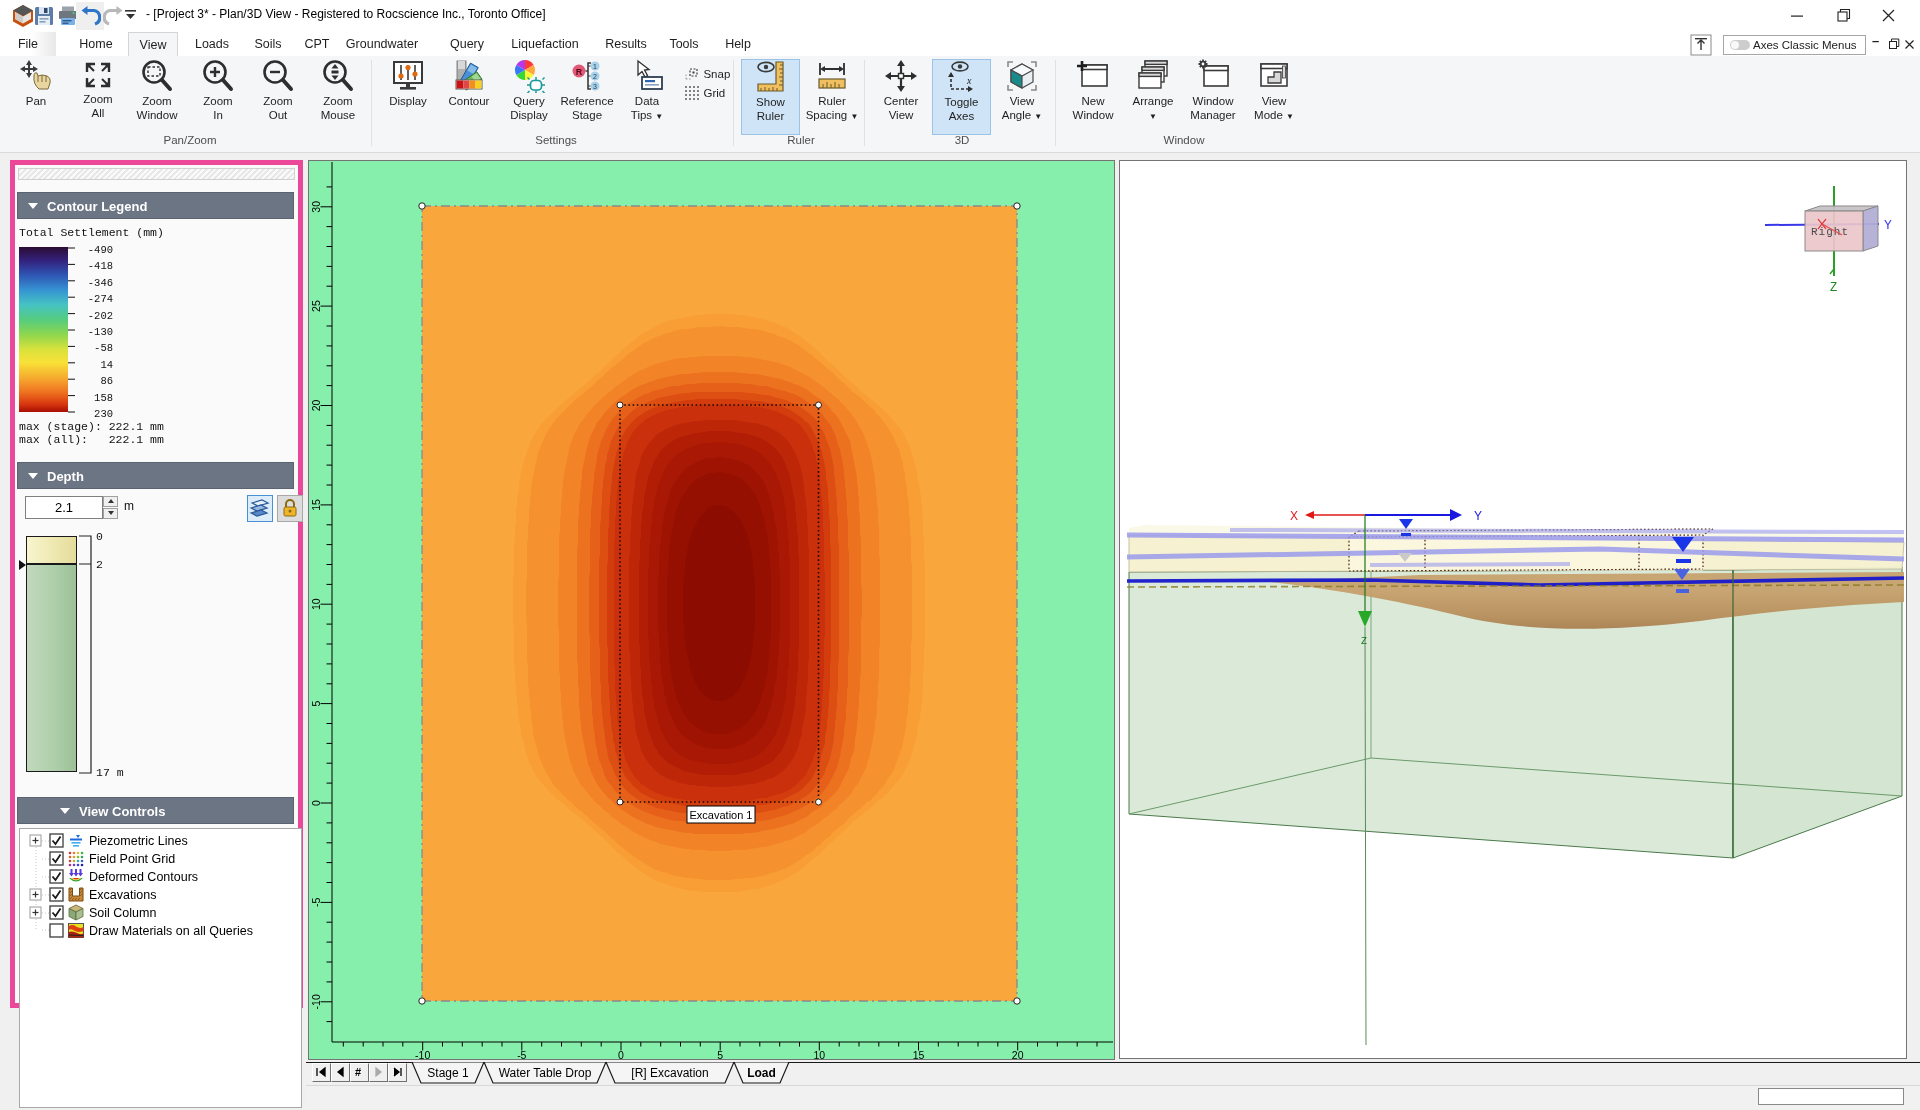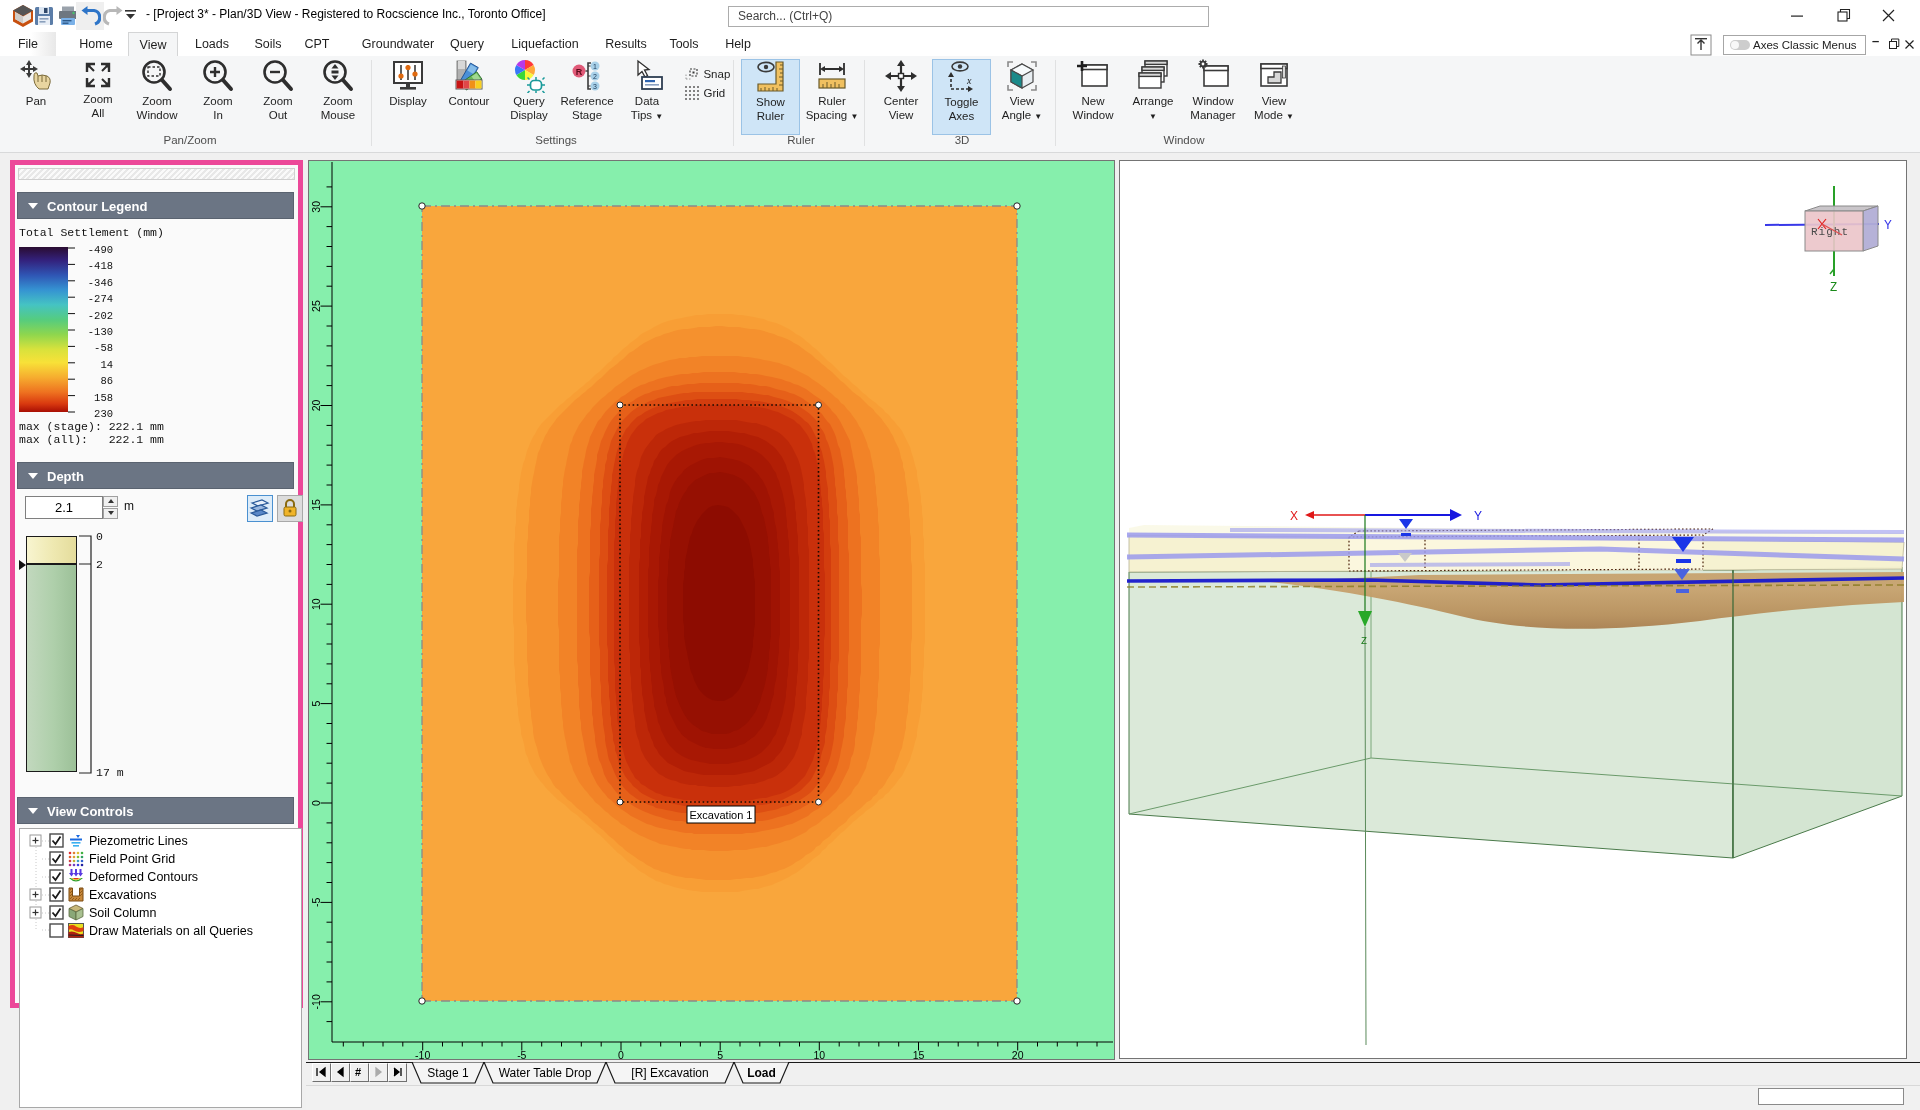--- a/index.html
+++ b/index.html
@@ -50,41 +50,40 @@
  </svg>
  <svg class="abs" style="left:103px;top:5px" width="22" height="22" viewBox="0 0 22 22">
   <path d="M6 19 a7 7 0 0 1 1 -13.5 l7.5 0" fill="none" stroke="#b8b8b8" stroke-width="3.2"></path>
   <polygon points="13.5,1 13.5,10 19.5,5.5" fill="#b8b8b8"></polygon>
  </svg>
  <svg class="abs" style="left:124px;top:8px" width="14" height="14" viewBox="0 0 14 14">
   <rect x="1" y="2" width="11" height="1.6" fill="#333"></rect>
   <polygon points="2,6 11,6 6.5,11" fill="#333"></polygon>
  </svg>
  <div class="abs" style="left:146px;top:7px;font-size:12px;color:#000;">- [Project 3* - Plan/3D View - Registered to Rocscience Inc., Toronto Office]</div>
- <div class="abs" style="left:728px;top:6px;width:481px;height:21px;border:1px solid #acacac;background:#fff;font-size:12px;color:#444;line-height:19px;padding-left:9px;">Search... (Ctrl+Q)</div>
  <svg class="abs" style="left:1790px;top:8px" width="16" height="16" viewBox="0 0 16 16">
       <rect x="1" y="7.5" width="12" height="1.2" fill="#222"></rect>
     </svg>
  <svg class="abs" style="left:1836px;top:8px" width="16" height="16" viewBox="0 0 16 16">
       <rect x="2" y="4" width="9" height="9" fill="none" stroke="#222" stroke-width="1.1"></rect>
       <path d="M4.5 4 L4.5 1.5 L13.5 1.5 L13.5 10.5 L11 10.5" fill="none" stroke="#222" stroke-width="1.1"></path>
     </svg>
  <svg class="abs" style="left:1881px;top:8px" width="16" height="16" viewBox="0 0 16 16">
       <path d="M2 2 L13 13 M13 2 L2 13" stroke="#222" stroke-width="1.2"></path>
     </svg>
 </div>
 
 <div id="menubar">
  <div class="menuitem" style="left:0px;width:56px;background:linear-gradient(to right,#ffffff 55%,#e8e8e8);">File</div>
  <div class="menuitem" style="left:64px;width:64px;">Home</div>
  <div class="menuitem" style="left:128px;width:50px;background:#f5f6f7;border:1px solid #d4d5d6;border-bottom:none;height:24px;">View</div>
  <div class="menuitem" style="left:182px;width:60px;">Loads</div>
  <div class="menuitem" style="left:244px;width:48px;">Soils</div>
  <div class="menuitem" style="left:294px;width:46px;">CPT</div>
- <div class="menuitem" style="left:352px;width:92px;">Groundwater</div>
+ <div class="menuitem" style="left:336px;width:92px;">Groundwater</div>
  <div class="menuitem" style="left:440px;width:54px;">Query</div>
  <div class="menuitem" style="left:498px;width:94px;">Liquefaction</div>
  <div class="menuitem" style="left:596px;width:60px;">Results</div>
  <div class="menuitem" style="left:660px;width:48px;">Tools</div>
  <div class="menuitem" style="left:714px;width:48px;">Help</div>
  <svg class="abs" style="left:1690px;top:2px" width="22" height="22" viewBox="0 0 22 22">
       <rect x="1" y="1" width="20" height="20" fill="none" stroke="#8a8a8a"></rect>
       <path d="M11 16 L11 6 M7.5 9.5 L11 6 L14.5 9.5" stroke="#333" stroke-width="1.4" fill="none"></path>
       <rect x="5" y="4" width="12" height="1.4" fill="#333"></rect>
     </svg>
@@ -479,21 +478,21 @@
  <div class="abs" style="left:11px;top:371px;width:51px;height:28px;background:linear-gradient(to right,#f8f5d0,#eee8b0 55%,#e4dc9c);border:1.5px solid #1a1a1a;"></div>
  <div class="abs" style="left:11px;top:399px;width:51px;height:208px;background:linear-gradient(to right,#c2d8be,#aecfaa 55%,#9cc098);border:1.5px solid #1a1a1a;"></div>
  <div class="abs" style="left:4px;top:395px;width:0;height:0;border-top:5px solid transparent;border-bottom:5px solid transparent;border-left:7px solid #111;"></div>
  <svg class="abs" style="left:64px;top:370px;" width="24" height="240" viewBox="0 0 24 240">
   <path d="M0 1 L12 1 L12 238 L0 238 M0 29 L12 29" stroke="#222" stroke-width="1.2" fill="none"></path>
  </svg>
  <div class="mono abs" style="left:81px;top:365px;font-size:11.5px;color:#111;">0</div>
  <div class="mono abs" style="left:81px;top:393px;font-size:11.5px;color:#111;">2</div>
  <div class="mono abs" style="left:81px;top:601px;font-size:11.5px;color:#111;">17 m</div>
 
- <div class="panelhdr" style="top:632px;"><span class="tri"></span>View Controls</div>
+ <div class="panelhdr" style="top:632px;padding-left:32px;"><span class="tri"></span>View Controls</div>
  <div class="abs" style="left:4px;top:663px;width:283px;height:280px;background:#fff;border:1px solid #a8a8a8;">
   
   <svg width="281" height="278" viewBox="0 0 281 278">
    <g stroke="#c8c8c8" stroke-width="1" stroke-dasharray="1 2">
     <line x1="16" y1="12" x2="16" y2="101"></line>
     <line x1="22" y1="12" x2="30" y2="12"></line>
           <line x1="22" y1="30" x2="36" y2="30"></line>
           <line x1="22" y1="48" x2="36" y2="48"></line>
           <line x1="22" y1="66" x2="30" y2="66"></line>
           <line x1="22" y1="84" x2="30" y2="84"></line>

